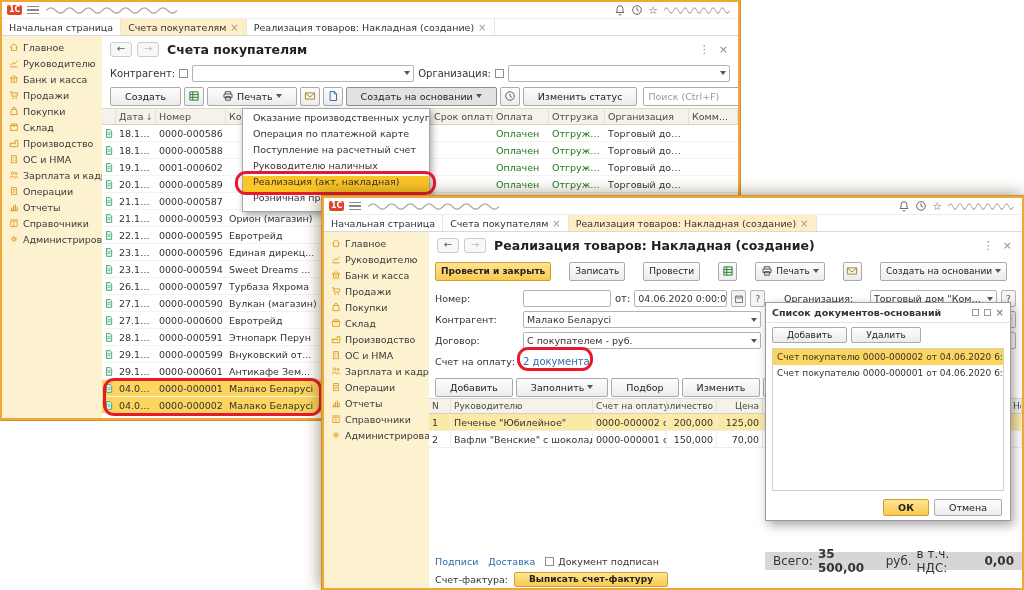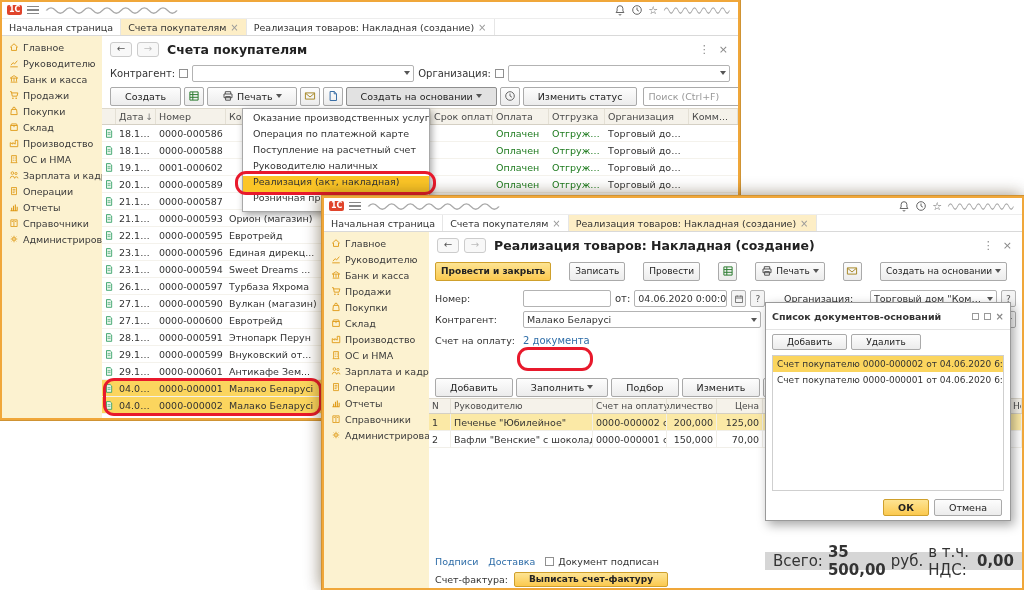--- a/index.html
+++ b/index.html
@@ -76,27 +76,27 @@
 .itoolbar{height:22px;display:flex;align-items:center;gap:3px;padding:0 6px;flex:0 0 auto}
 .theader,.trow{display:grid;grid-template-columns:22px 142px 74px 50px 46px 1fr 12px}
 .theader{height:16px;background:#f5f2ea;border-top:1px solid #ddd8cc;border-bottom:1px solid #d5d0c4;font-size:9px;color:#4a4a4a;flex:0 0 auto}
 .tc{display:flex;align-items:center;padding:0 3px;border-right:1px solid #e4e0d5;overflow:hidden;white-space:nowrap;min-width:0}
 .trow{height:17px;font-size:9.5px;border-bottom:1px solid #f1efe9;align-items:center}
 .trow .tc{border-right:1px solid #f1efe9;height:100%}
 .trow.sel{background:#fbe9a6}
 .tc.r{justify-content:flex-end}
 .filler{flex:1}
 .footrow{height:18px;display:flex;align-items:center;gap:10px;padding:0 0 0 6px;font-size:9.5px;flex:0 0 auto}
-.totals{margin-left:auto;height:18px;background:#d6d6d6;display:flex;align-items:center;gap:5px;padding:0 8px;font-size:15px;width:257px}
+.totals{margin-left:auto;height:18px;background:#d6d6d6;display:flex;align-items:center;gap:5px;padding:0 8px;font-size:12px;width:257px}
 .totals .ml{margin-left:auto}
 .sfrow,.commentrow{height:18px;display:flex;align-items:center;gap:6px;padding:0 6px;font-size:9.5px;flex:0 0 auto}
 .sfrow .tbtn{height:15px;font-size:9px}
 .cinput{width:200px;height:14px}
 .popup{position:absolute;left:336px;top:70px;width:246px;height:219px;background:#fff;border:1px solid #9a9a9a;box-shadow:3px 4px 10px rgba(0,0,0,.35);z-index:8;display:flex;flex-direction:column}
-.ptitlebar{height:27px;display:flex;align-items:center;gap:5px;padding:0 6px;border-bottom:1px solid #e4e4e4;font-size:9.5px;font-weight:bold;color:#333;flex:0 0 auto}
+.ptitlebar{height:20px;display:flex;align-items:center;gap:5px;padding:0 6px;border-bottom:1px solid #e4e4e4;font-size:9.5px;font-weight:bold;color:#333;flex:0 0 auto}
 .pic{color:#888;font-size:10px}
 .psq{width:7px;height:7px;border:1px solid #999;display:inline-block}
 .pbtns{height:22px;display:flex;align-items:center;gap:4px;padding:2px 6px 0;flex:0 0 auto}
 .pbtns .tbtn{height:16px;font-size:9px}
 .plist{flex:1;margin:3px 6px;border:1px solid #cfcfcf;overflow:hidden}
 .pitem{height:16px;display:flex;align-items:center;padding:0 4px;font-size:9px;white-space:nowrap;overflow:hidden}
 .pitem.sel{background:#fbd55e}
 .pfooter{height:26px;display:flex;align-items:center;justify-content:flex-end;gap:5px;padding:0 8px;flex:0 0 auto}
 .pfooter .tbtn{height:17px}
 </style>
@@ -914,20 +914,34 @@
           </div>
           <div class="fright">
             <span class="flbl2">Склад:</span>
             <span class="fld flex">
                 <span class="car"></span>
               </span>
           </div>
         </div>
         <div class="frow">
           <div class="fleft">
+            <span class="flbl">Договор:</span>
+            <span class="fld flex">
+                <span>С покупателем - руб.</span>
+                <span class="car"></span>
+              </span>
+            <span class="qbtn">?</span>
+          </div>
+          <div class="fright">
+            <span class="flbl2">Банковский счет:</span>
+            <span class="fld flex"></span>
+          </div>
+        </div>
+        <div class="frow">
+          <div class="fleft">
             <span class="flbl">Счет на оплату:</span>
             <span class="link">2 документа</span>
           </div>
           <div class="fright">
             <span class="flbl2">Расчеты:</span>
           </div>
         </div>
       </div>
       <div class="itoolbar">
         <span class="tbtn">Добавить</span>

